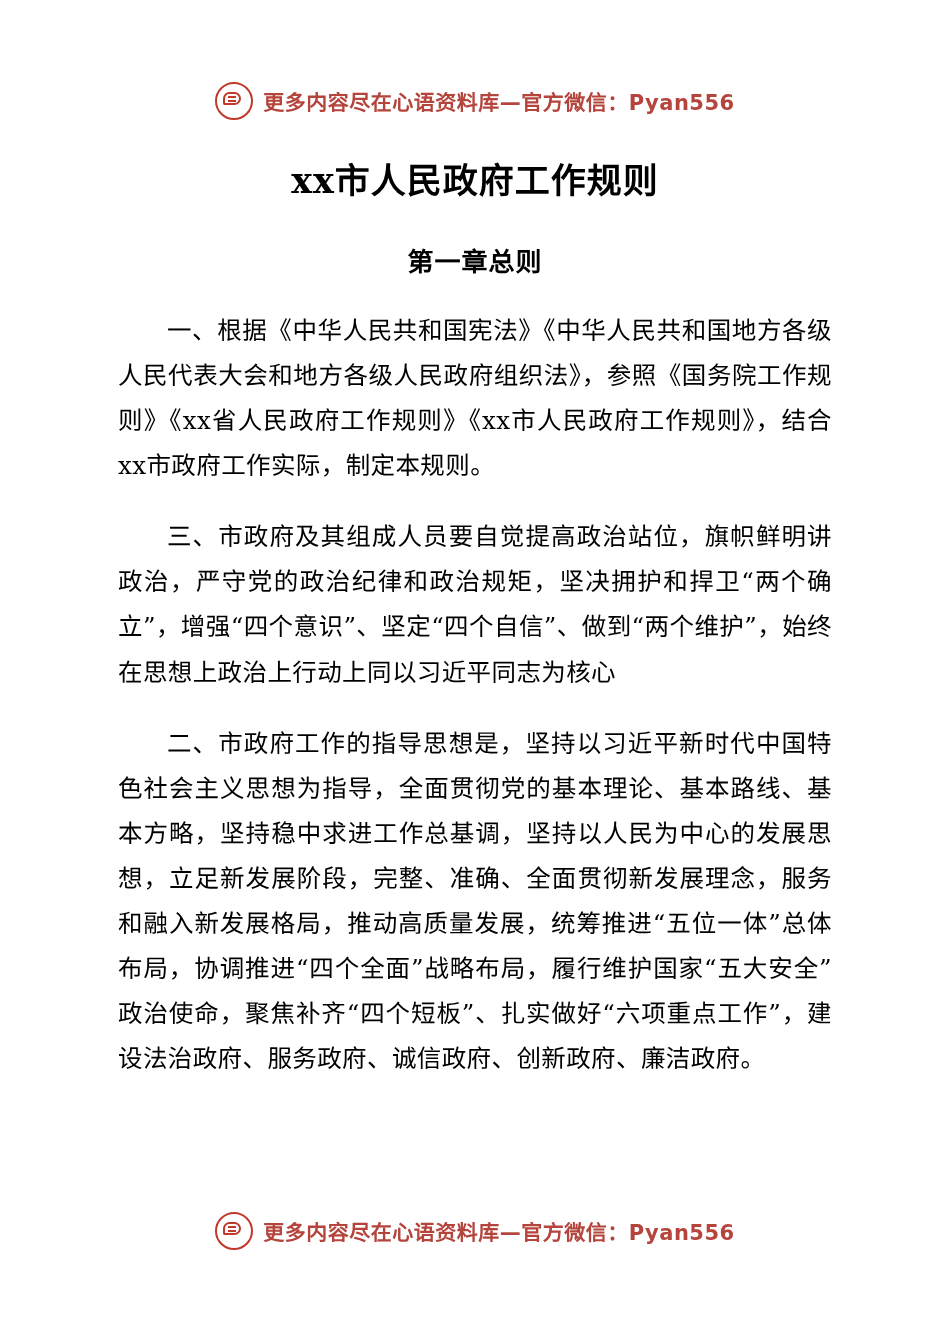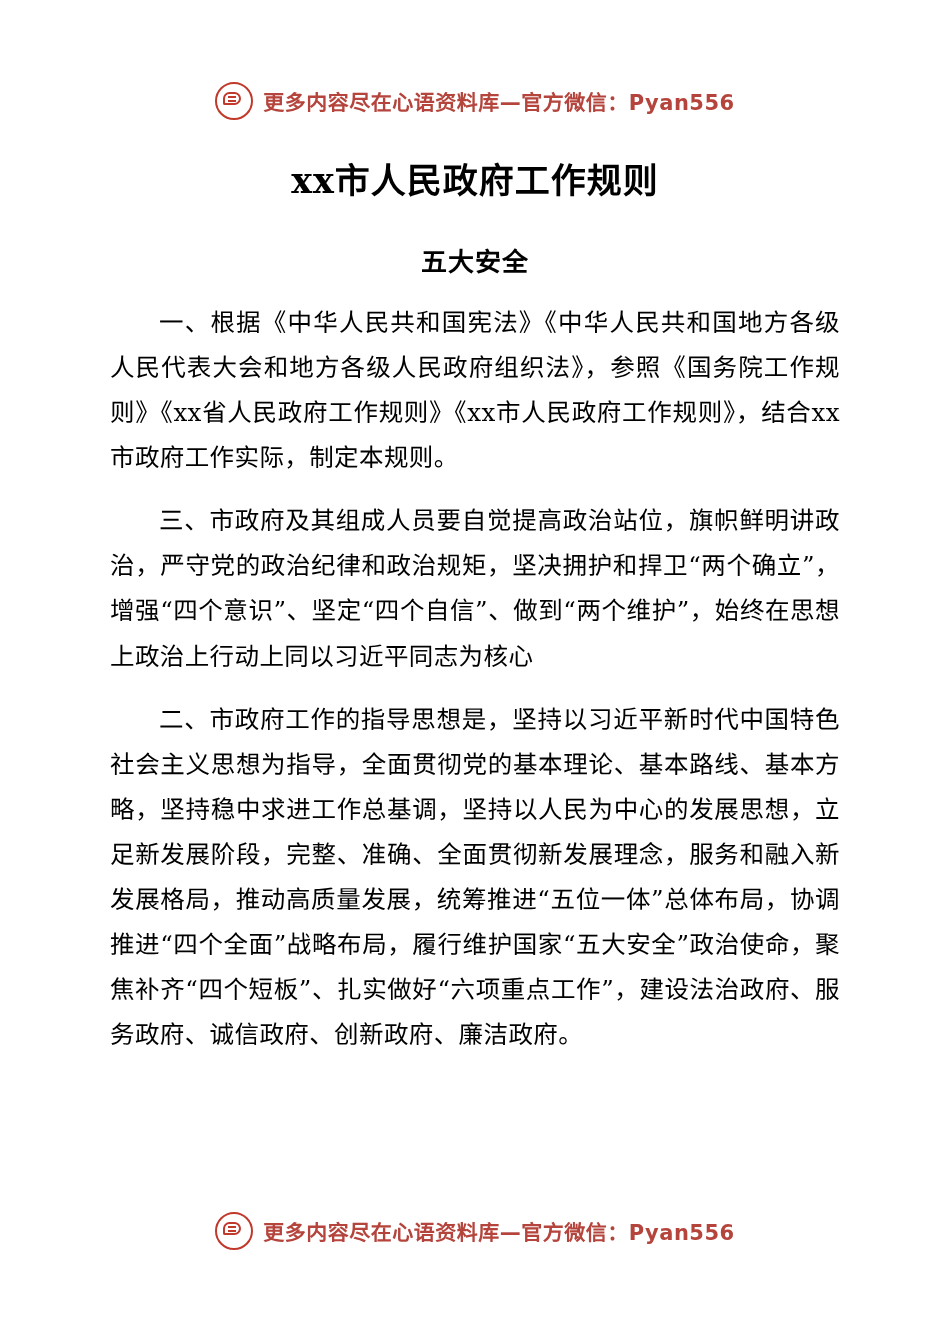--- a/index.html
+++ b/index.html
@@ -90,21 +90,21 @@
   }
   .doc-subtitle {
     margin: 0;
     padding-top: 38px;
     text-align: center;
     font-size: 26px;
     font-weight: bold;
     letter-spacing: 1px;
   }
   .para {
-    margin: 0;
+    margin: 8px;
     padding-top: 18px;
     font-size: 24.5px;
     line-height: 1.84;
     text-align: justify;
     text-justify: inter-ideograph;
     text-indent: 2em;
     letter-spacing: 0.4px;
   }
   .para:first-of-type { padding-top: 22px; }
 </style>
@@ -115,21 +115,21 @@
 
   <div class="watermark top">
     <div class="wm-logo"></div>
     <div class="wm-text">
       <span>更多内容尽在心语资料库—</span><span class="wm-sub">官方微信：Pyan556</span>
     </div>
   </div>
 
   <h1 class="doc-title">xx市人民政府工作规则</h1>
 
-  <h2 class="doc-subtitle">五大安全</h2>
+  <h2 class="doc-subtitle">第一章总则</h2>
 
   <p class="para">一、根据《中华人民共和国宪法》《中华人民共和国地方各级人民代表大会和地方各级人民政府组织法》，参照《国务院工作规则》《xx省人民政府工作规则》《xx市人民政府工作规则》，结合xx市政府工作实际，制定本规则。</p>
   <p class="para">三、市政府及其组成人员要自觉提高政治站位，旗帜鲜明讲政治，严守党的政治纪律和政治规矩，坚决拥护和捍卫“两个确立”，增强“四个意识”、坚定“四个自信”、做到“两个维护”，始终在思想上政治上行动上同以习近平同志为核心</p>
   <p class="para">二、市政府工作的指导思想是，坚持以习近平新时代中国特色社会主义思想为指导，全面贯彻党的基本理论、基本路线、基本方略，坚持稳中求进工作总基调，坚持以人民为中心的发展思想，立足新发展阶段，完整、准确、全面贯彻新发展理念，服务和融入新发展格局，推动高质量发展，统筹推进“五位一体”总体布局，协调推进“四个全面”战略布局，履行维护国家“五大安全”政治使命，聚焦补齐“四个短板”、扎实做好“六项重点工作”，建设法治政府、服务政府、诚信政府、创新政府、廉洁政府。</p>
 
   <div class="watermark bottom">
     <div class="wm-logo"></div>
     <div class="wm-text">
       <span>更多内容尽在心语资料库—</span><span class="wm-sub">官方微信：Pyan556</span>
     </div>

